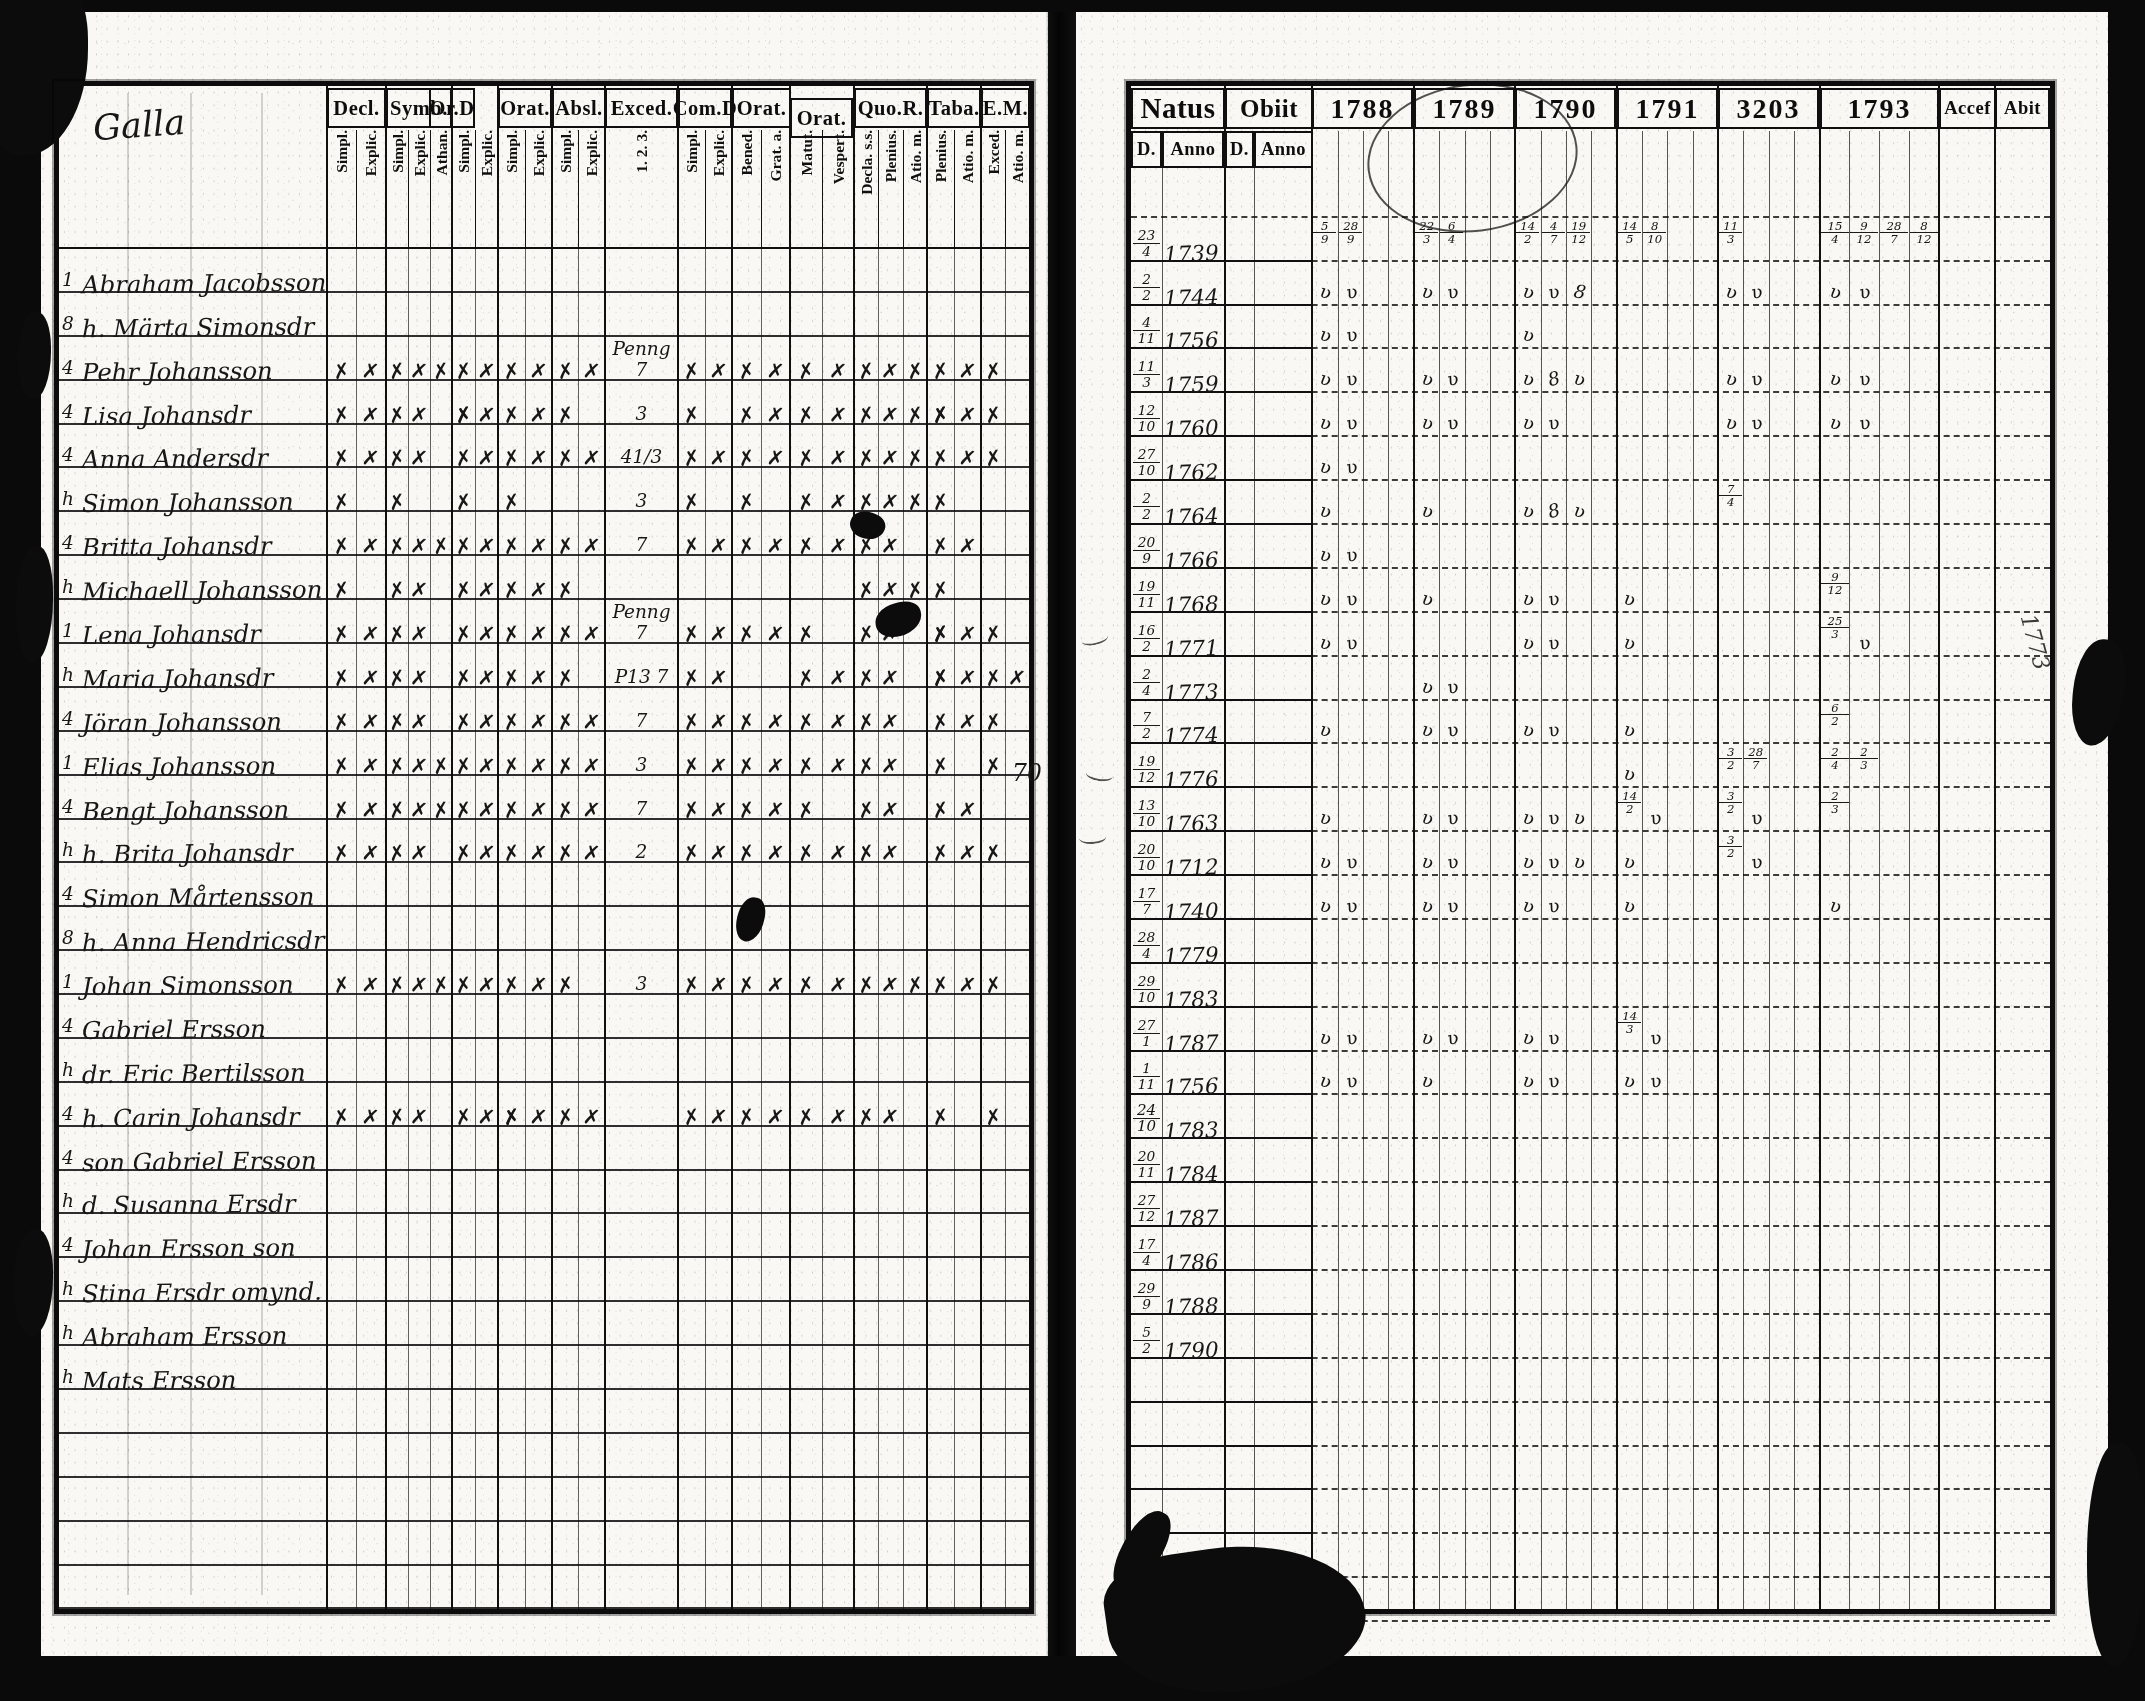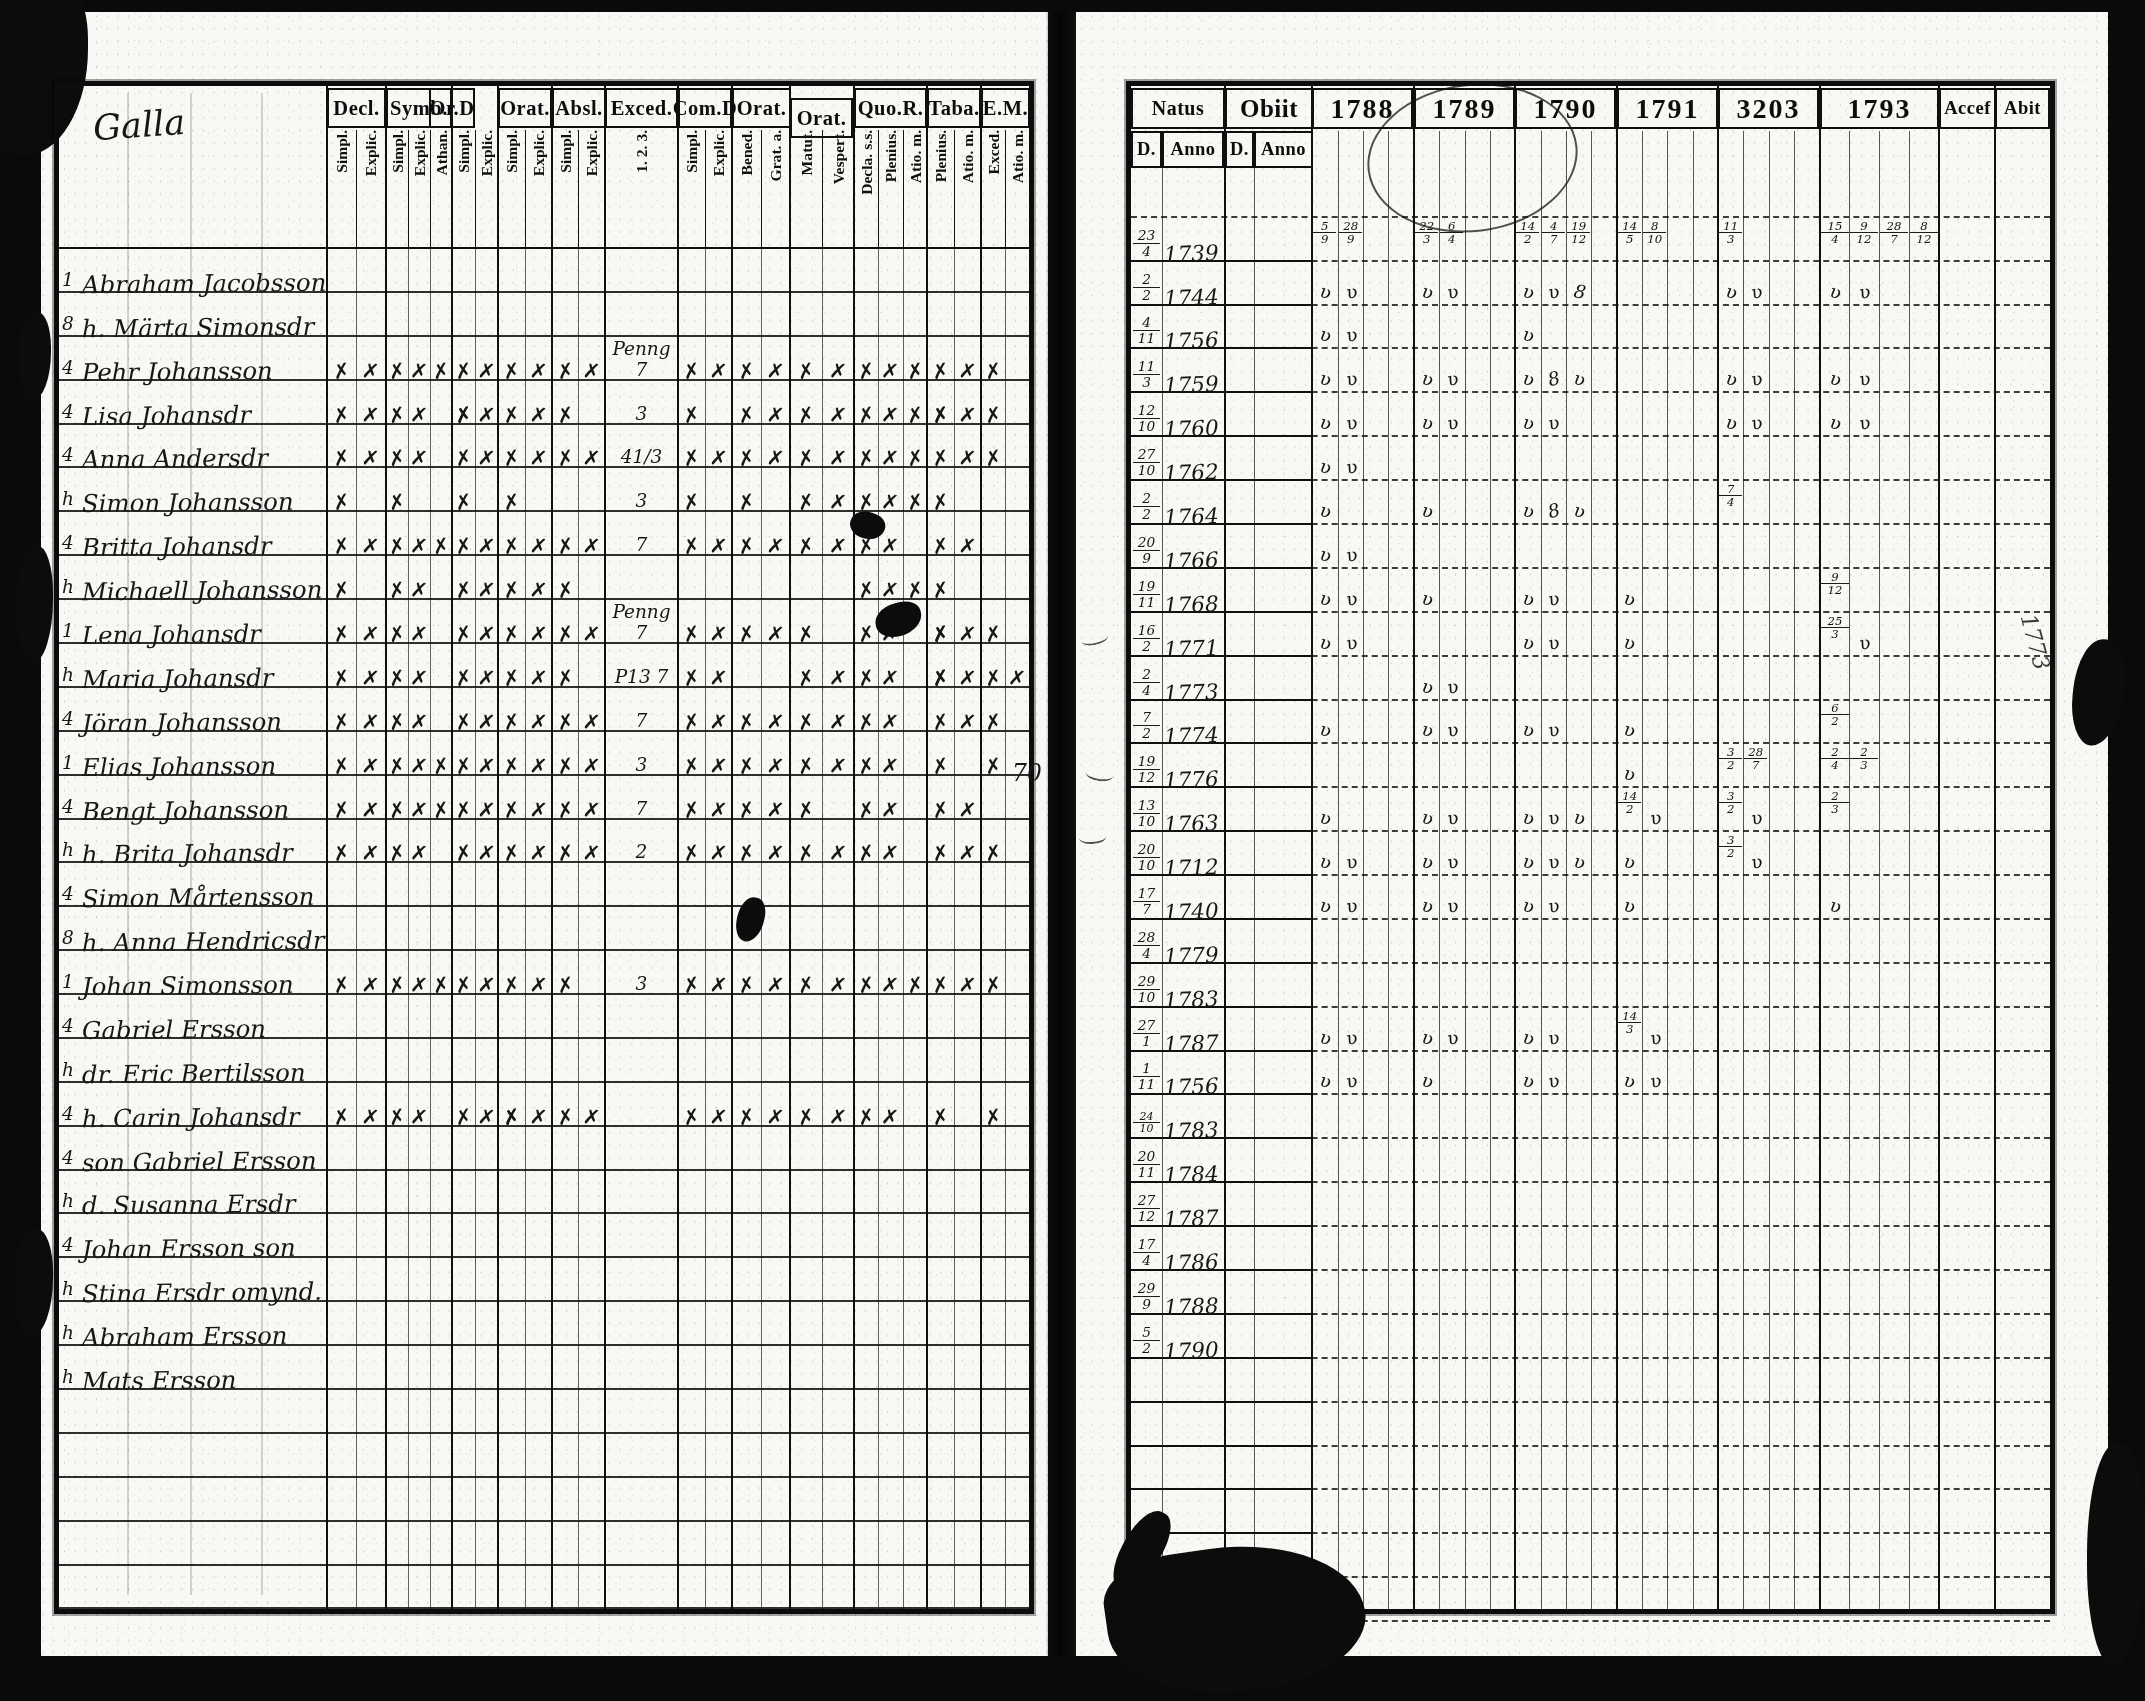--- a/index.html
+++ b/index.html
@@ -572,21 +572,21 @@
         <div class="hand pfx" style="left: 2.9px; bottom: 1px;">h</div>
         <div class="hand nm" style="left: 23.4px; bottom: -6.8px;">Mats Ersson</div>
       </div>
       <div class="lrow" style="left: 0px; top: 1304px; width: 970px; height: 44px;"></div>
       <div class="lrow" style="left: 0px; top: 1348px; width: 970px; height: 44px;"></div>
       <div class="lrow" style="left: 0px; top: 1392px; width: 970px; height: 44px;"></div>
       <div class="lrow" style="left: 0px; top: 1436px; width: 970px; height: 44px;"></div>
       <div class="lrow" style="left: 0px; top: 1479px; width: 970px; height: 44px;"></div>
     </div>
   <div class="tbl" style="left:1126px;top:81px;width:919px;height:1523px;z-index:4;">
-      <div class="print lhd" style="left: 0px; top: 2px; width: 94px; height: 41px; font-size: 20px;">Natus</div>
+      <div class="print lhd" style="left: 0px; top: 2px; width: 94px; height: 41px; font-size: 29px;">Natus</div>
       <div class="print lhd" style="left: 94px; top: 2px; width: 88px; height: 41px; font-size: 25px;">Obiit</div>
       <div class="print lhd" style="left: 181px; top: 2px; width: 101px; height: 41px; font-size: 28px; letter-spacing: 2px;">1788</div>
       <div class="vline" style="left: 207px; top: 45px; width: 1.2px; height: 1478px; opacity: 0.7;"></div>
       <div class="vline" style="left: 232px; top: 45px; width: 1.2px; height: 1478px; opacity: 0.7;"></div>
       <div class="vline" style="left: 257px; top: 45px; width: 1.2px; height: 1478px; opacity: 0.7;"></div>
       <div class="vline" style="left: 180px; top: 0px; width: 2.4px; height: 1523px;"></div>
       <div class="print lhd" style="left: 283px; top: 2px; width: 101px; height: 41px; font-size: 28px; letter-spacing: 2px;">1789</div>
       <div class="vline" style="left: 308px; top: 45px; width: 1.2px; height: 1478px; opacity: 0.7;"></div>
       <div class="vline" style="left: 334px; top: 45px; width: 1.2px; height: 1478px; opacity: 0.7;"></div>
       <div class="vline" style="left: 359px; top: 45px; width: 1.2px; height: 1478px; opacity: 0.7;"></div>
@@ -849,21 +849,21 @@
         <div class="vmark" style="left: 189px; bottom: 2px; transform: rotate(10deg);">ʋ</div>
         <div class="vmark" style="left: 215px; bottom: 2px; transform: rotate(-14deg);">ʋ</div>
         <div class="vmark" style="left: 291px; bottom: 2px; transform: rotate(10deg);">ʋ</div>
         <div class="vmark" style="left: 392px; bottom: 2px; transform: rotate(10deg);">ʋ</div>
         <div class="vmark" style="left: 417px; bottom: 2px; transform: rotate(-14deg);">ʋ</div>
         <div class="vmark" style="left: 493px; bottom: 2px; transform: rotate(10deg);">ʋ</div>
         <div class="vmark" style="left: 519px; bottom: 2px; transform: rotate(-14deg);">ʋ</div>
       </div>
       <div class="rrow" style="left: 0px; top: 1009px; width: 919px; height: 44px;">
         <div class="hline" style="left: 0px; bottom: -2px; width: 181px; height: 2px;"></div>
-        <div class="fr" style="left: 2px; bottom: 2px; width: 27px; font-size: 11px;"><b>24</b>10</div>
+        <div class="fr" style="left: 2px; bottom: 2px; width: 27px; font-size: 15px;"><b>24</b>10</div>
         <div class="hand" style="position: absolute; left: 33px; bottom: -5.9px; font-size: 21.5px; transform: rotate(-2deg);">1783</div>
       </div>
       <div class="rrow" style="left: 0px; top: 1053px; width: 919px; height: 44px;">
         <div class="hline" style="left: 0px; bottom: -2px; width: 181px; height: 2px;"></div>
         <div class="fr" style="left: 2px; bottom: 2px; width: 27px; font-size: 13.7px;"><b>20</b>11</div>
         <div class="hand" style="position: absolute; left: 33px; bottom: -5.9px; font-size: 21.5px; transform: rotate(-2deg);">1784</div>
       </div>
       <div class="rrow" style="left: 0px; top: 1097px; width: 919px; height: 44px;">
         <div class="hline" style="left: 0px; bottom: -2px; width: 181px; height: 2px;"></div>
         <div class="fr" style="left: 2px; bottom: 2px; width: 27px; font-size: 13.7px;"><b>27</b>12</div>

